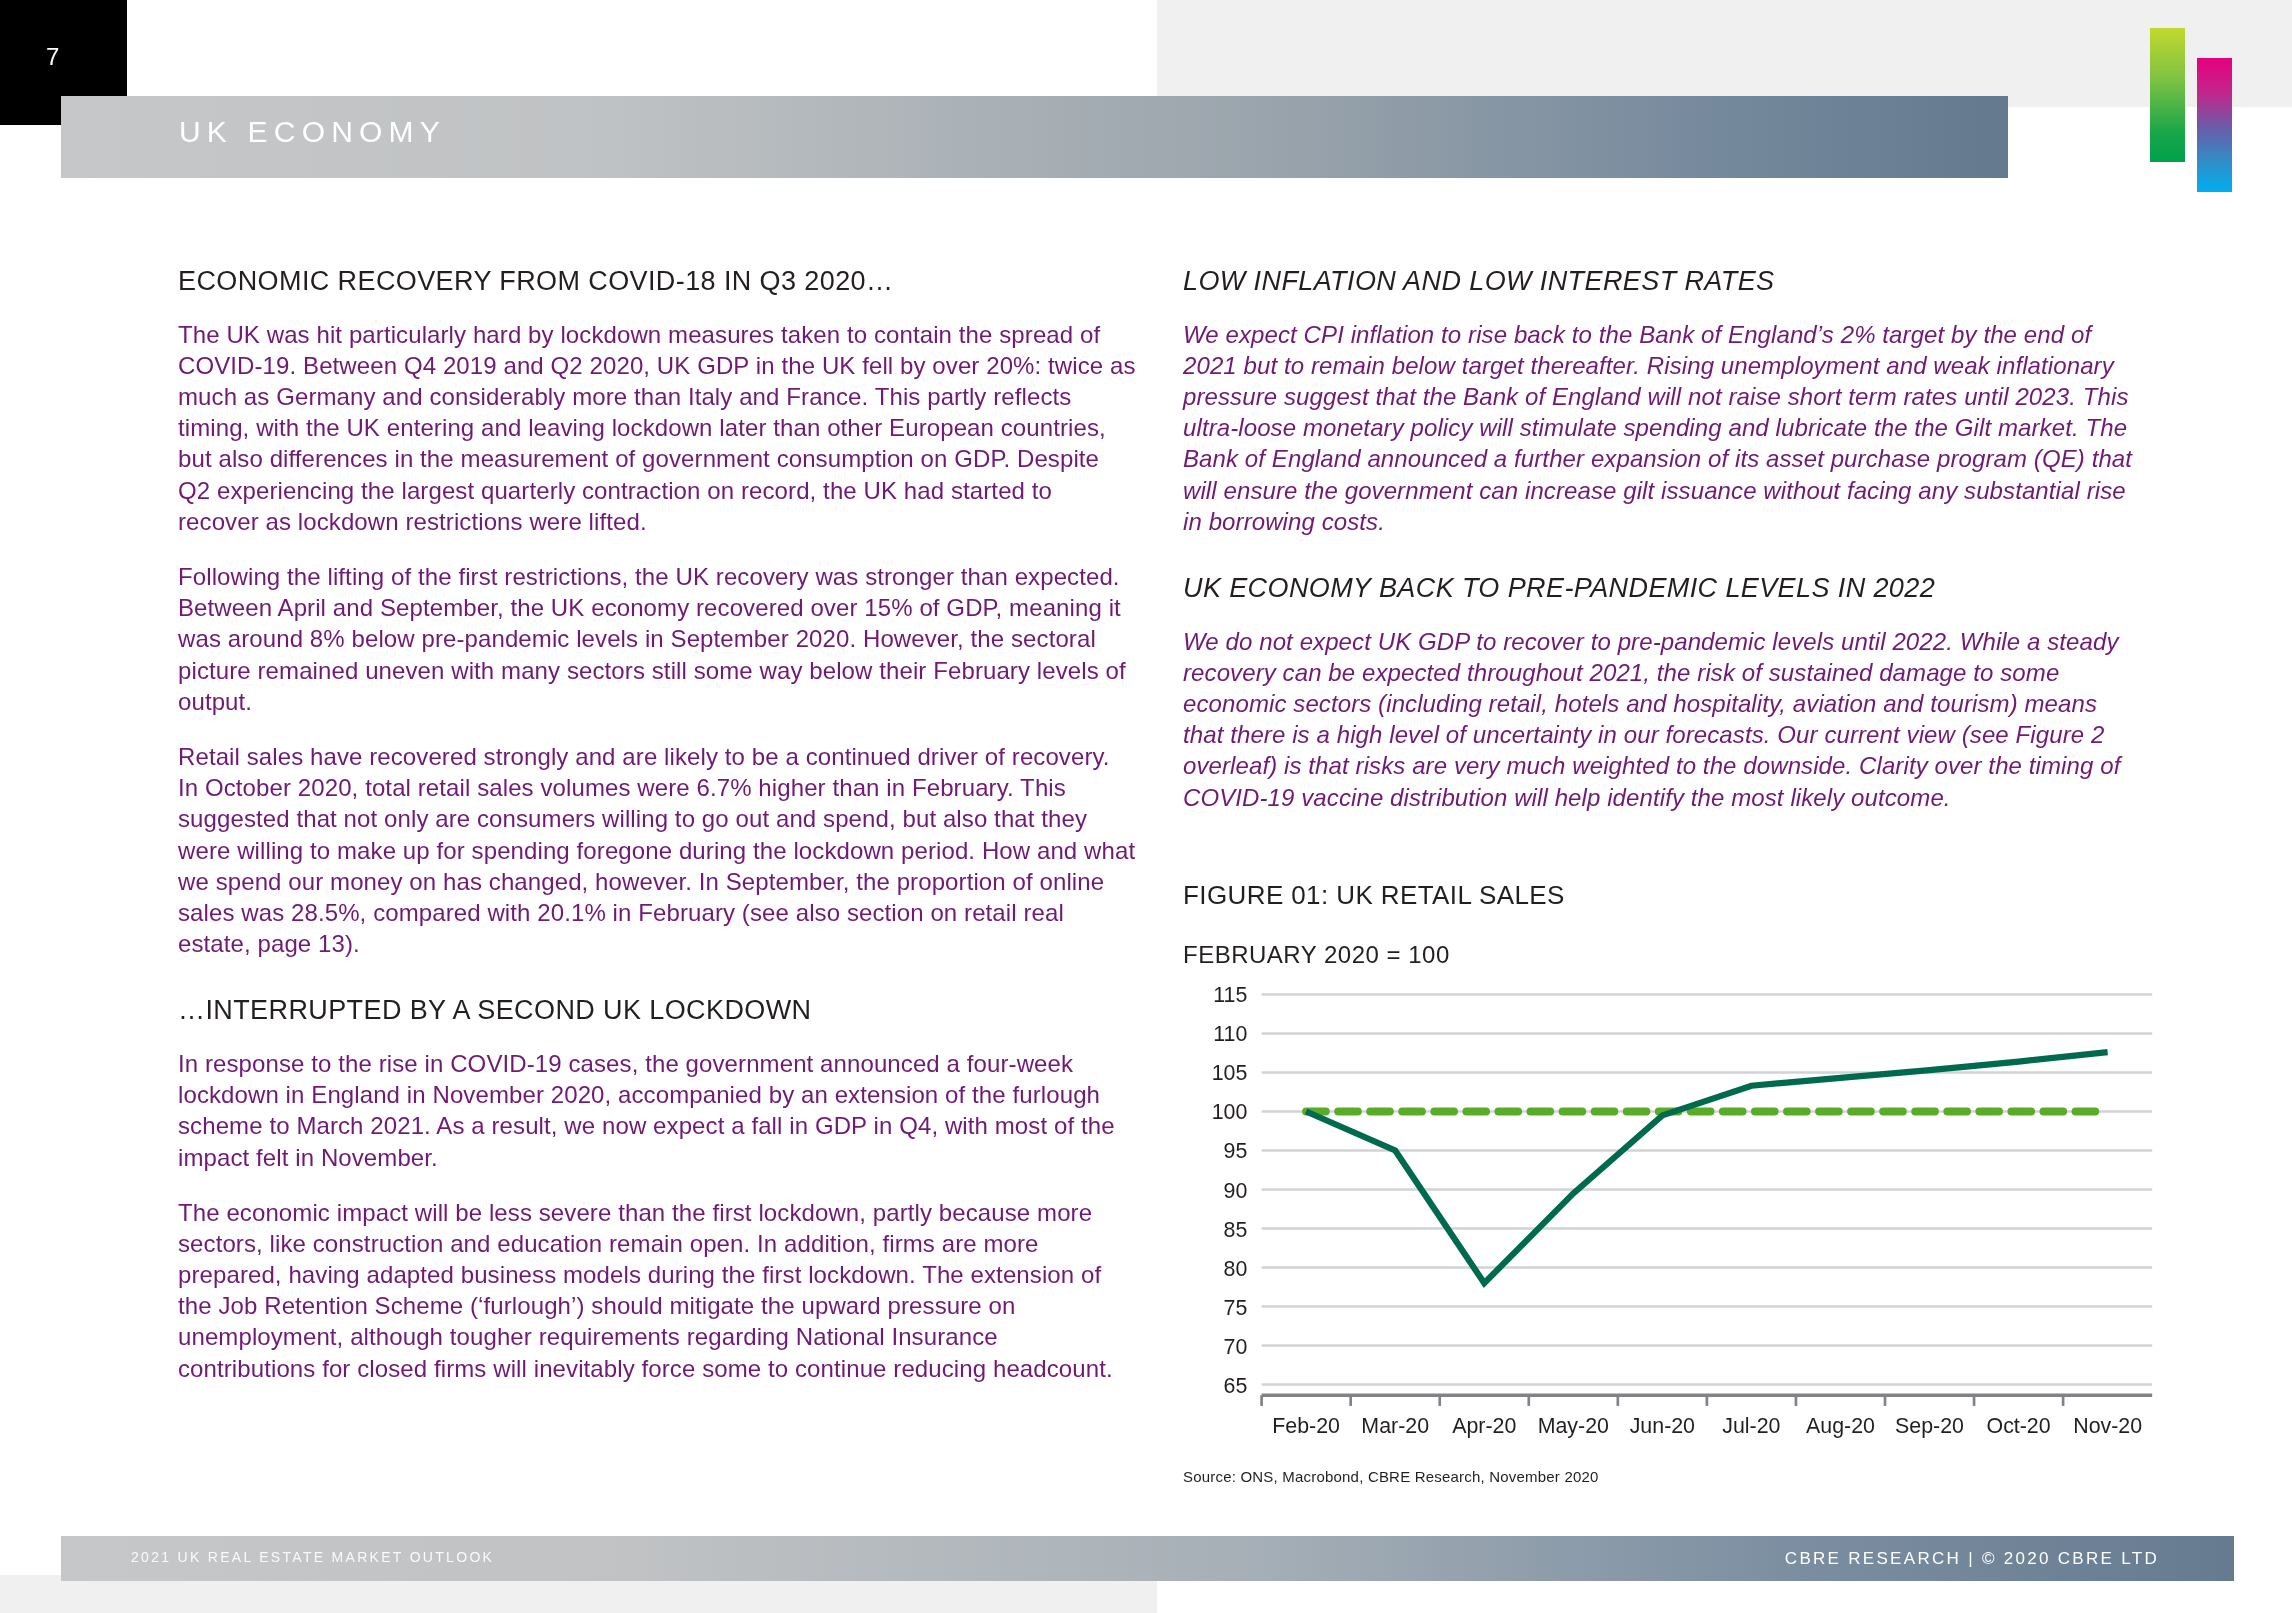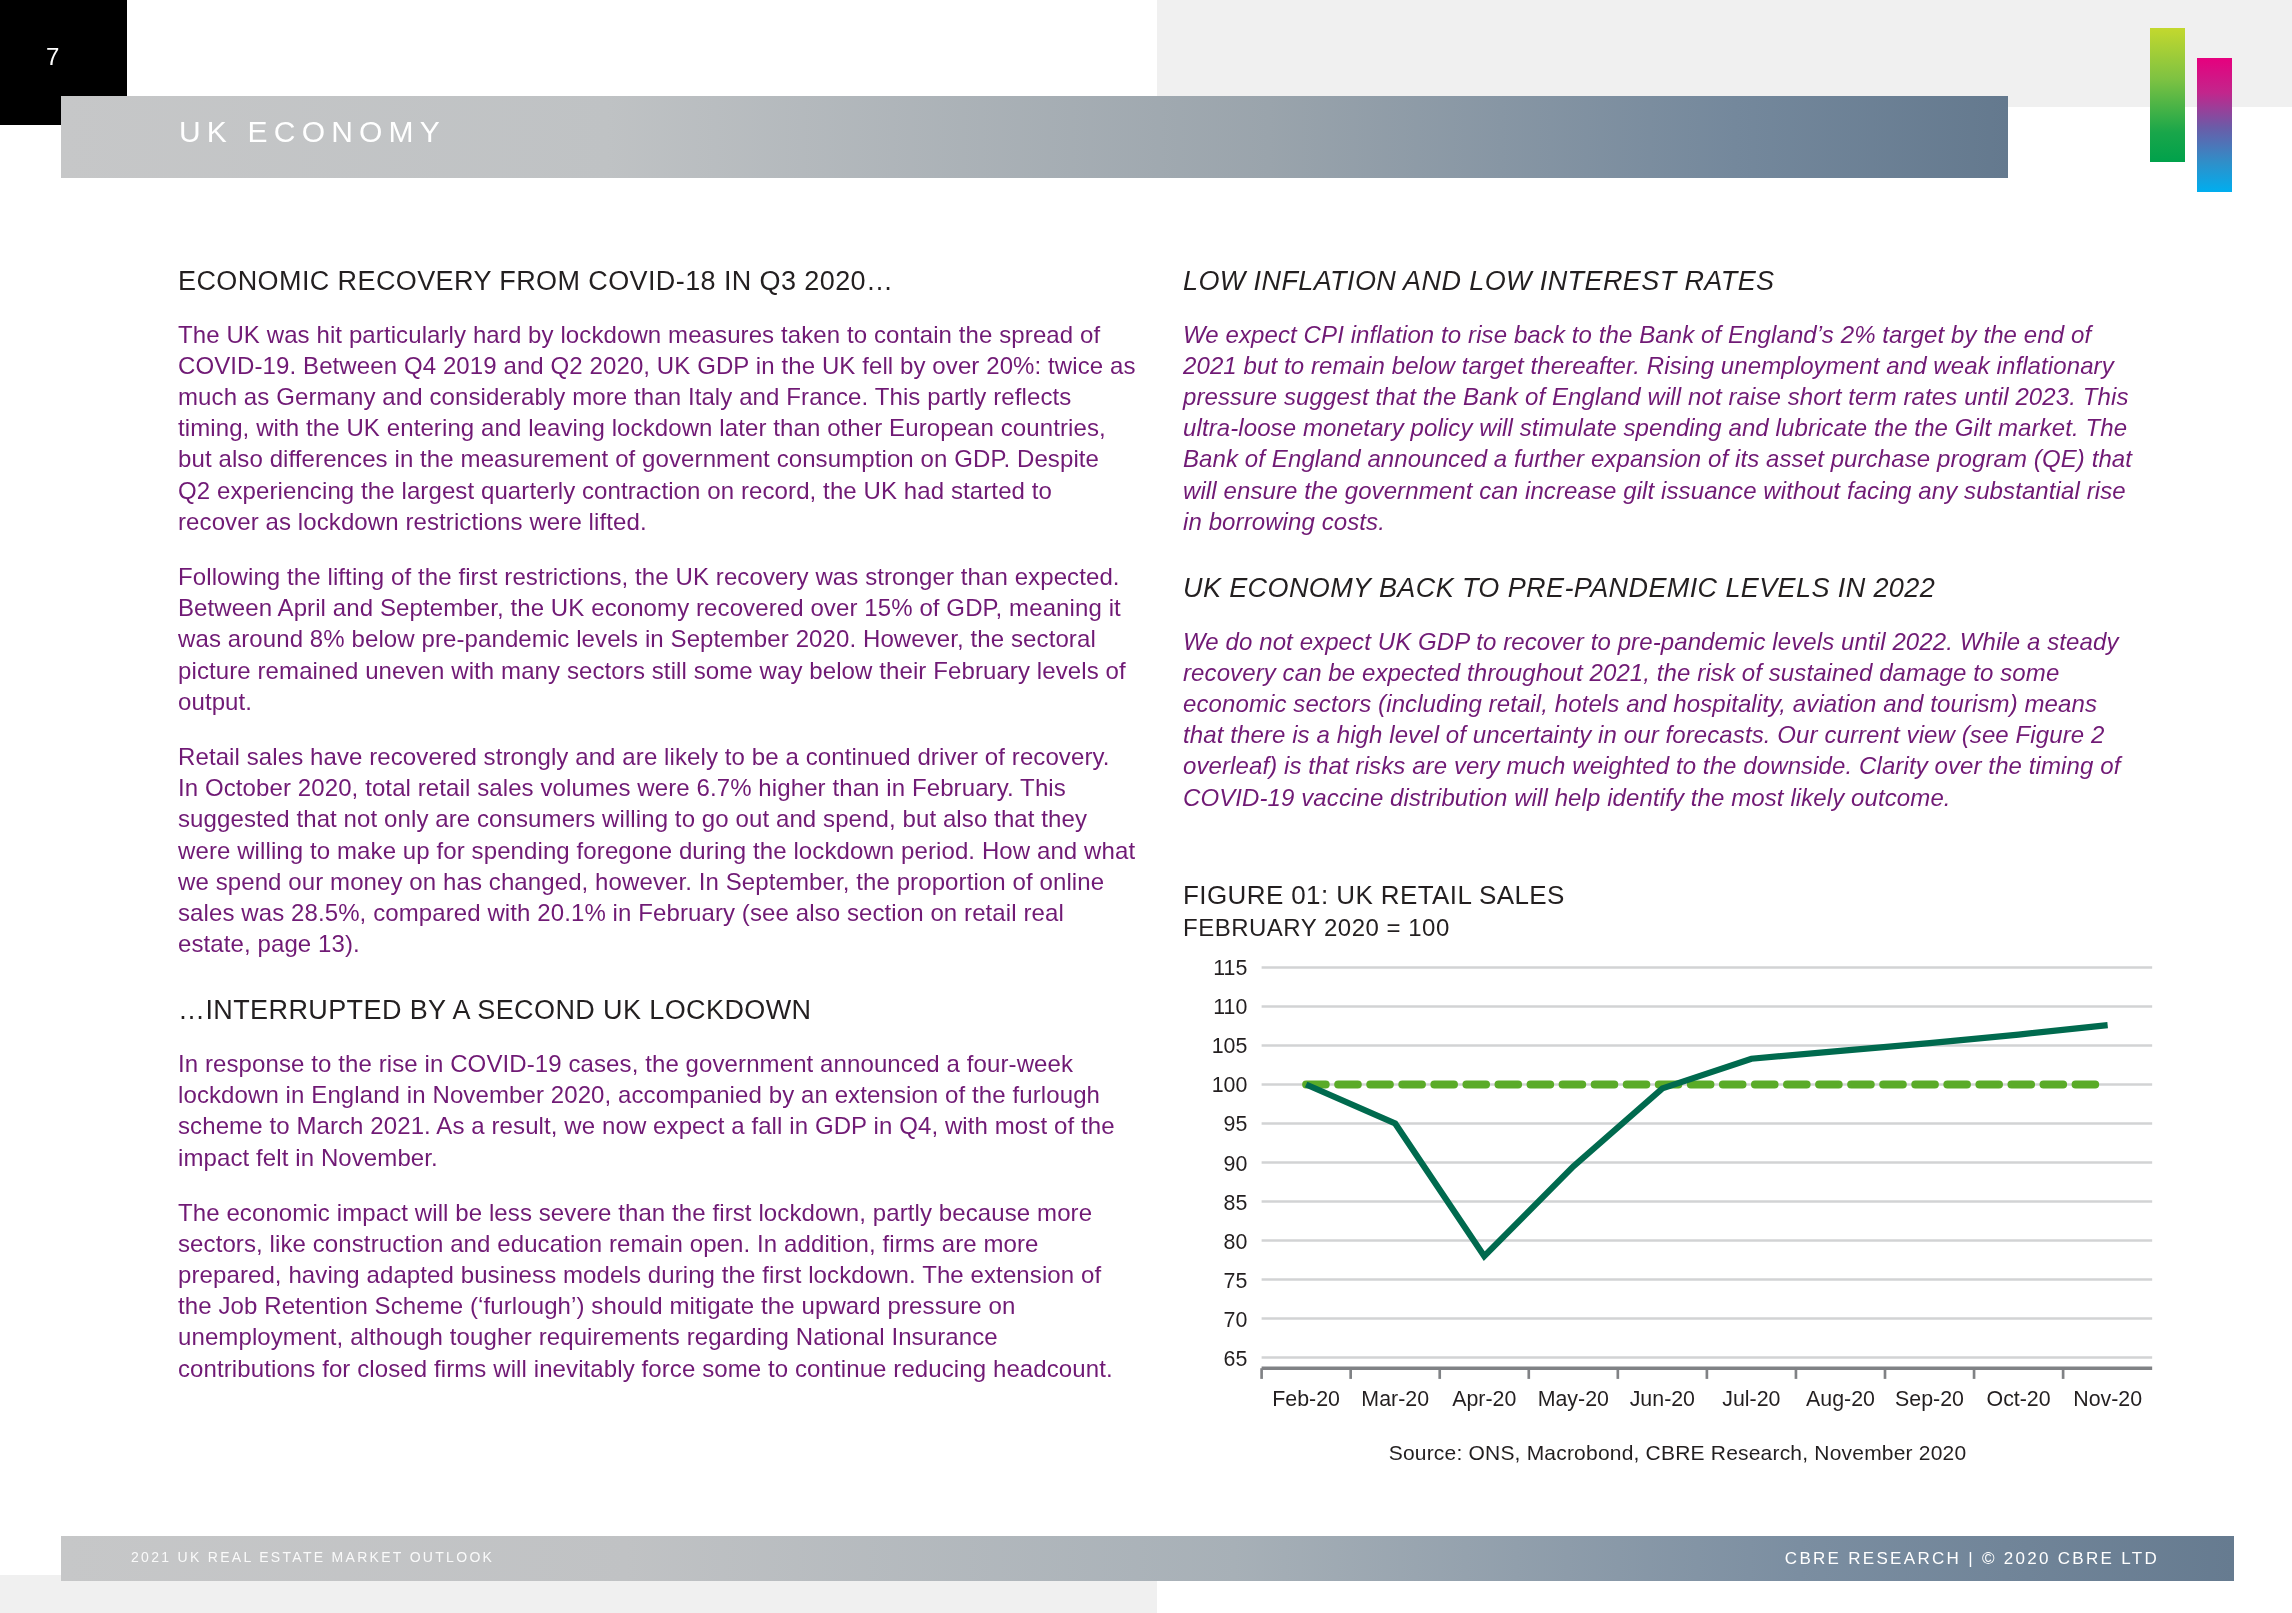--- a/index.html
+++ b/index.html
@@ -139,42 +139,41 @@
     position: absolute;
     left: 1183px;
     top: 880px;
     width: 989px;
   }
   .figure-title {
     font-size: 26px;
     font-weight: 400;
     letter-spacing: 0.4px;
     color: #231f20;
-    margin: 0 0 3px 0;
+    margin: 0 0 30px 0;
   }
   .figure-subtitle {
     font-size: 24px;
     font-weight: 300;
     letter-spacing: 0.5px;
     color: #231f20;
     margin: 0 0 12.5px 0;
   }
   .chart-wrap {
     position: relative;
     width: 989px;
     height: 472px;
   }
   .chart-svg { display: block; }
   .figure-source {
     margin-top: 14.3px;
-    font-size: 21px;
+    font-size: 15px;
     font-weight: 300;
     color: #231f20;
     letter-spacing: 0.2px;
-    text-align: center;
   }
 
   
   .footer-band {
     position: absolute;
     left: 61px;
     top: 1536px;
     width: 2173px;
     height: 45px;
     background: linear-gradient(to right, #c6c7c8 0%, #c0c2c4 26%, #a7b0b7 54%, #7b8ea1 80%, #667b90 100%);

